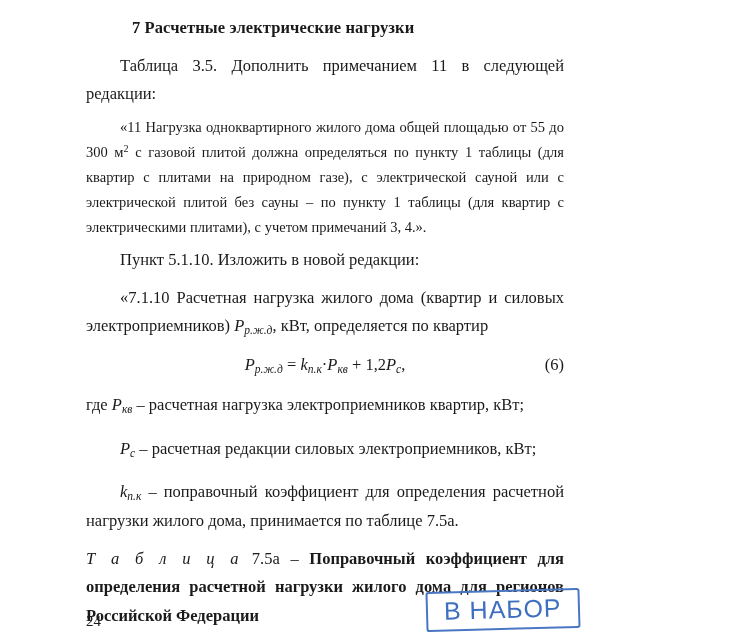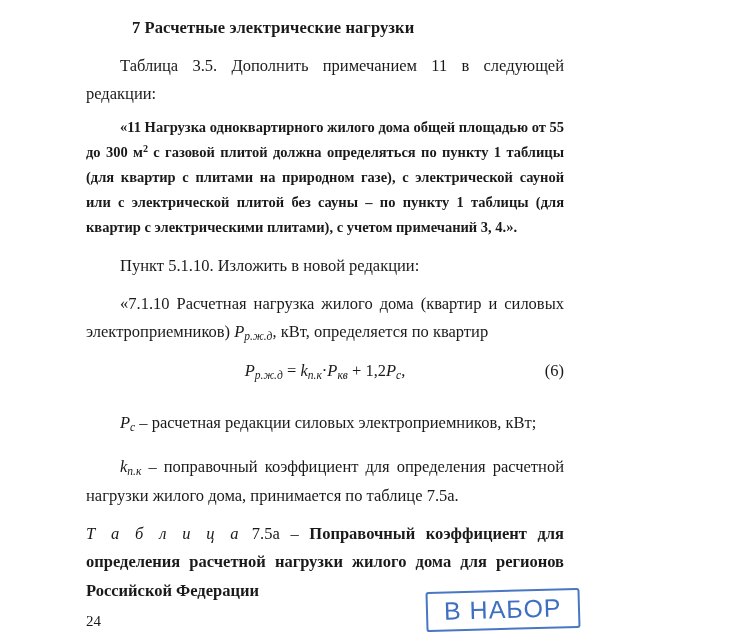--- a/index.html
+++ b/index.html
@@ -40,22 +40,20 @@
   }
   p.small {
     font-size: 14.5px;
     line-height: 1.72;
     margin: 0;
     text-align: justify;
     text-indent: 34px;
   }
   .quote-block {
     margin-top: 6px;
-    margin-bottom: 6px;
-    font-weight: bold;
   }
   .gap-sm { height: 7px; }
   .gap-md { height: 12px; }
   .formula-row {
     display: flex;
     align-items: flex-start;
     justify-content: center;
     position: relative;
     margin: 14px 0 16px 0;
     font-size: 16.5px;
@@ -136,20 +134,21 @@
 
   <div class="gap-sm"></div>
 
   <p class="body"><span>«7.1.10 Расчетная нагрузка жилого дома (квартир и силовых электроприемников) </span><i><span>P</span><sub>р.ж.д</sub></i><span>, кВт, определяется по квартир</span></p>
 
   <div class="formula-row">
     <span class="formula"><i><span>P</span><sub>р.ж.д</sub></i><span> = </span><i><span>k</span><sub>п.к</sub></i><span>·</span><i><span>P</span><sub>кв</sub></i><span> + 1,2</span><i><span>P</span><sub>с</sub></i><span>,</span></span>
     <span class="formula-num">(6)</span>
   </div>
 
+  <p class="body noindent"><span>где </span><i><span>P</span><sub>кв</sub></i><span> – расчетная нагрузка электроприемников квартир, кВт;</span></p>
 
   <div class="gap-md"></div>
 
   <p class="body"><i><span>P</span><sub>с</sub></i><span> – расчетная редакции силовых электроприемников, кВт;</span></p>
 
   <div class="gap-md"></div>
 
   <p class="body"><i><span>k</span><sub>п.к</sub></i><span> – поправочный коэффициент для определения расчетной нагрузки жилого дома, принимается по таблице 7.5а.</span></p>
 
   <p class="tbl-title"><span class="spaced">Т а б л и ц а</span><span> 7.5а – </span><b>Поправочный коэффициент для определения расчетной нагрузки жилого дома для регионов Российской Федерации</b></p>

